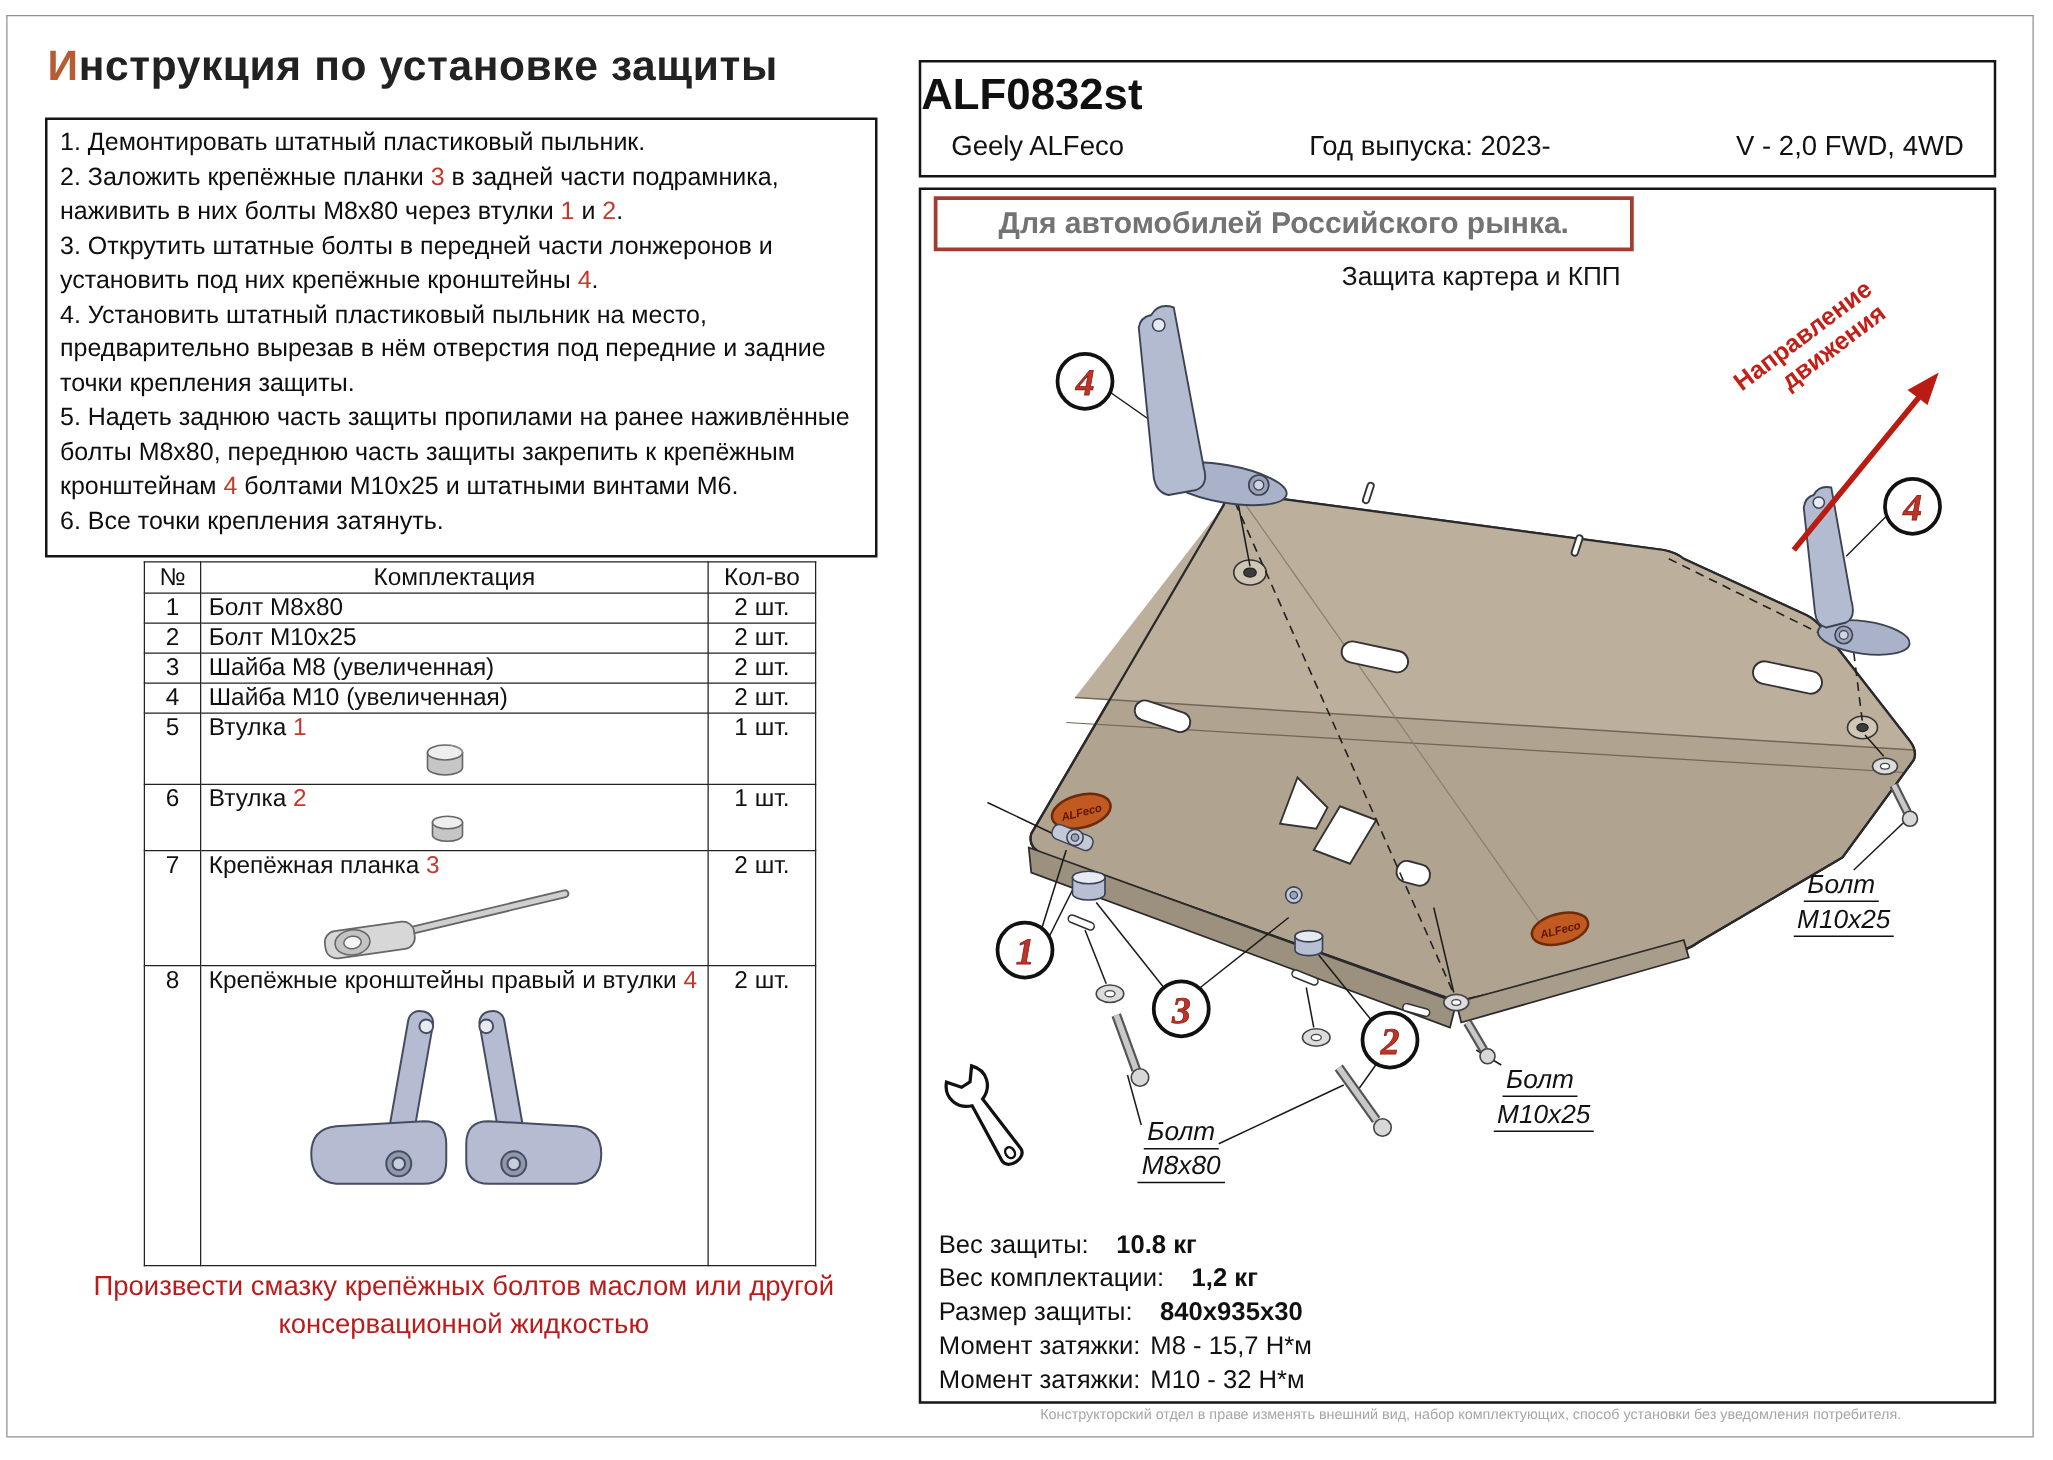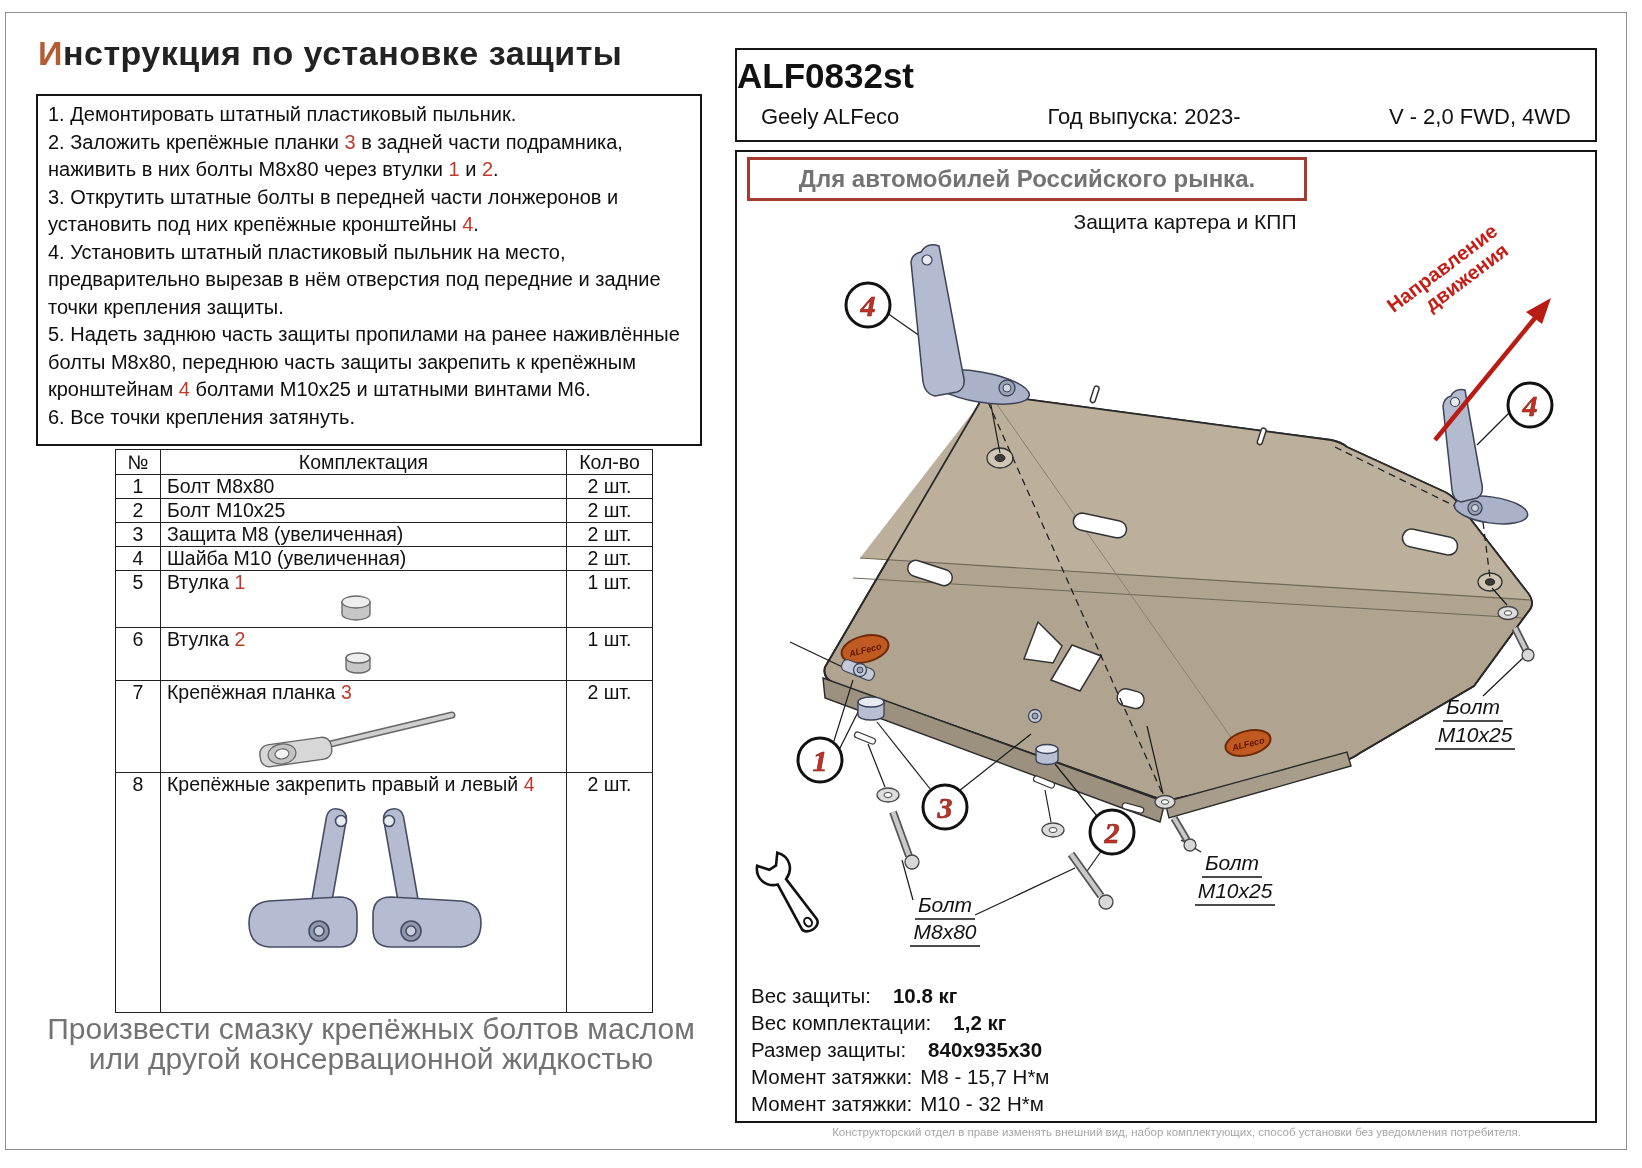--- a/index.html
+++ b/index.html
@@ -16,21 +16,21 @@
   table.parts{left:115px;top:449px;border-collapse:collapse;table-layout:fixed;font-size:19.5px;}
   table.parts td,table.parts th{border:1.6px solid #222;padding:0 6px;vertical-align:top;box-sizing:border-box;}
   table.parts th{font-weight:400;text-align:center;padding-top:1px;}
   .col-num{width:45px;text-align:center;}
   .col-name{width:406px;text-align:left;position:relative;}
   .col-qty{width:86px;text-align:center;}
   td.cell-num{text-align:center;}
   td.cell-qty{text-align:center;}
   .pimg{position:absolute;}
   .refred{color:#c0392b;}
-  .note{left:40px;top:1014px;width:662px;text-align:center;font-size:30px;line-height:30px;color:#737373;}
+  .note{left:40px;top:1014px;width:662px;text-align:center;font-size:22px;line-height:30px;color:#b91c1c;}
   
   .hdr-box{left:735px;top:48px;width:862px;height:94px;border:2px solid #151515;box-sizing:border-box;}
   .hdr-code{position:absolute;left:0;top:6px;width:100%;text-align:left;font-size:35px;font-weight:700;}
   .hdr-row{position:absolute;left:0;bottom:10px;width:100%;display:flex;justify-content:space-between;font-size:22px;}
   .hdr-car{padding-left:24px;} .hdr-eng{padding-right:24px;}
   .diag-box{left:735px;top:150px;width:862px;height:973px;border:2px solid #151515;box-sizing:border-box;}
   .market-box{left:747px;top:157px;width:560px;height:44px;border:3px solid #a33c2e;box-sizing:border-box;
               text-align:center;line-height:38px;font-size:24px;font-weight:700;color:#737373;}
   .subtitle{left:965px;top:210px;width:440px;text-align:center;font-size:21px;color:#141414;}
   .specs{left:751px;top:982px;font-size:20.5px;line-height:27px;}
@@ -79,21 +79,21 @@
       <td class="col-name"><span>Болт М8х80</span></td>
       <td class="cell-qty">2 шт.</td>
     </tr>
     <tr style="height:24px;">
       <td class="cell-num">2</td>
       <td class="col-name"><span>Болт М10х25</span></td>
       <td class="cell-qty">2 шт.</td>
     </tr>
     <tr style="height:24px;">
       <td class="cell-num">3</td>
-      <td class="col-name"><span>Защита М8 (увеличенная)</span></td>
+      <td class="col-name"><span>Шайба М8 (увеличенная)</span></td>
       <td class="cell-qty">2 шт.</td>
     </tr>
     <tr style="height:24px;">
       <td class="cell-num">4</td>
       <td class="col-name"><span>Шайба М10 (увеличенная)</span></td>
       <td class="cell-qty">2 шт.</td>
     </tr>
     <tr style="height:57px;">
       <td class="cell-num">5</td>
       <td class="col-name"><span>Втулка </span><span class="refred">1</span>
@@ -125,21 +125,21 @@
             <rect x="4" y="34" width="72" height="22" rx="9" fill="#d7d7d7" stroke="#666" stroke-width="1.4"></rect>
             <ellipse cx="26" cy="45" rx="14" ry="10" fill="#c3c3c3" stroke="#666" stroke-width="1.2"></ellipse>
             <ellipse cx="26" cy="45" rx="7" ry="5" fill="#f5f5f5" stroke="#666" stroke-width="1.2"></ellipse>
           </g>
         </svg>
       </td>
       <td class="cell-qty">2 шт.</td>
     </tr>
     <tr style="height:240px;">
       <td class="cell-num">8</td>
-      <td class="col-name"><span>Крепёжные закрепить правый и левый </span><span class="refred">4</span>
+      <td class="col-name"><span>Крепёжные кронштейны правый и втулки </span><span class="refred">4</span>
         <svg class="pimg" style="left:70px;top:32px;" width="268" height="200" viewBox="0 0 268 200">
           <g stroke="#464d63" stroke-width="1.6" fill="#b5bcd2">
             <rect x="96" y="4" width="20" height="100" rx="9" transform="rotate(10 106 10)"></rect>
             <path d="M18 118 q0 -20 20 -22 l70 -4 q18 0 18 18 l0 14 q0 18 -18 18 l-70 0 q-20 -2 -20 -24 z"></path>
             <circle cx="110" cy="16" r="5.5" fill="#e8eaf2"></circle>
             <circle cx="88" cy="126" r="10" fill="#8f97ad"></circle>
             <circle cx="88" cy="126" r="5" fill="#c9cedd"></circle>
           </g>
           <g stroke="#464d63" stroke-width="1.6" fill="#b5bcd2" transform="translate(268,0) scale(-1,1)">
             <rect x="96" y="4" width="20" height="100" rx="9" transform="rotate(10 106 10)"></rect>

